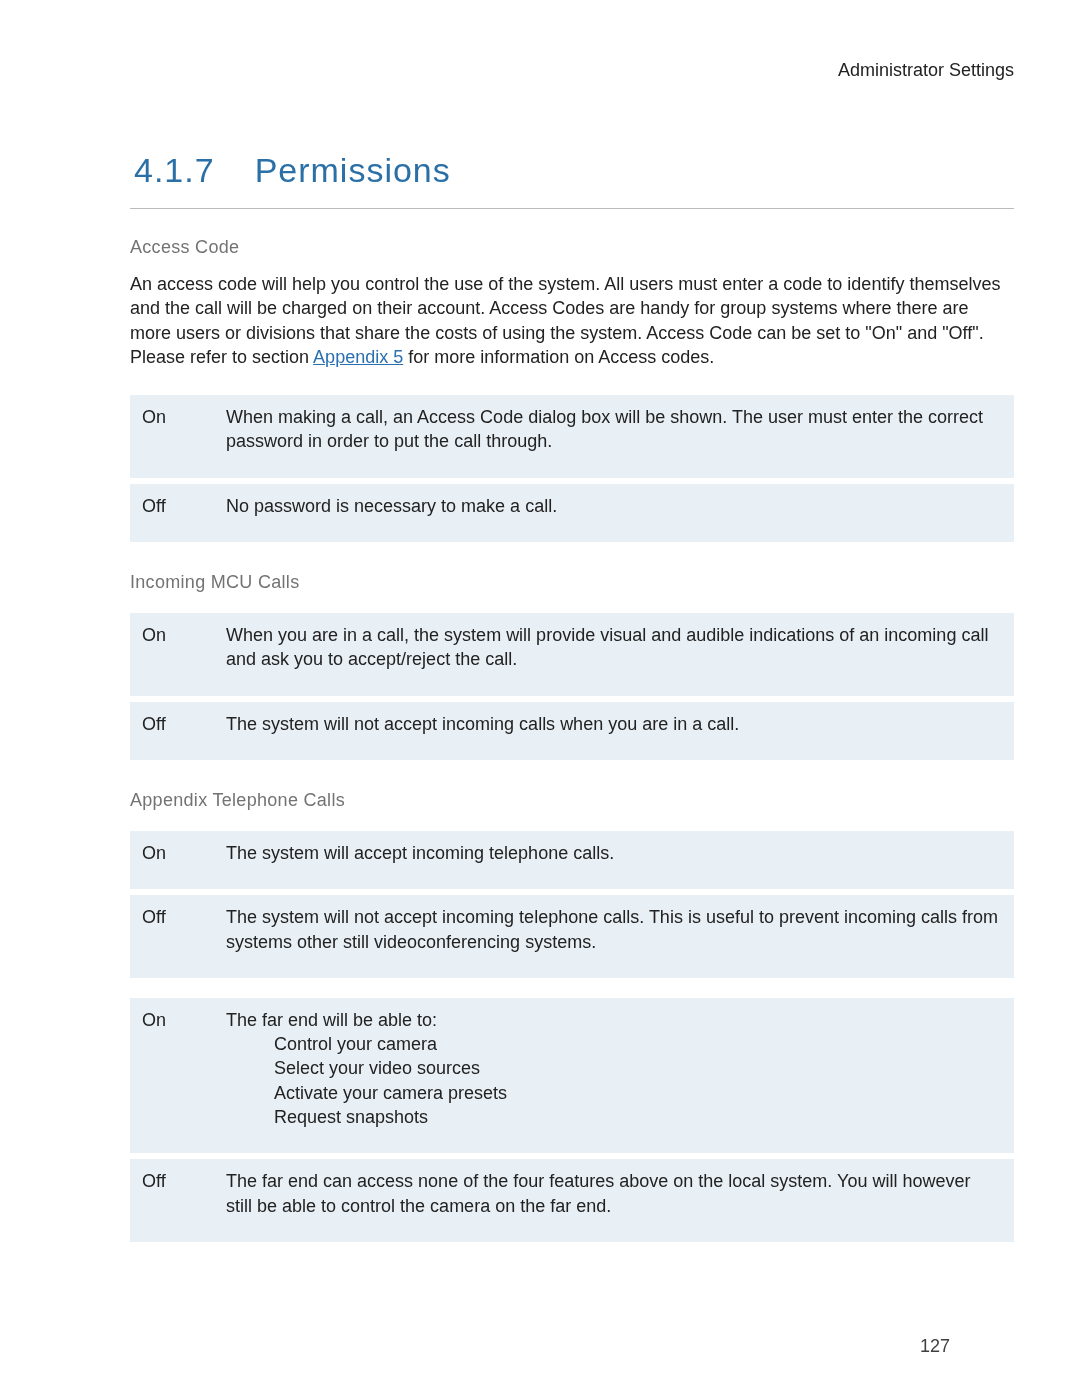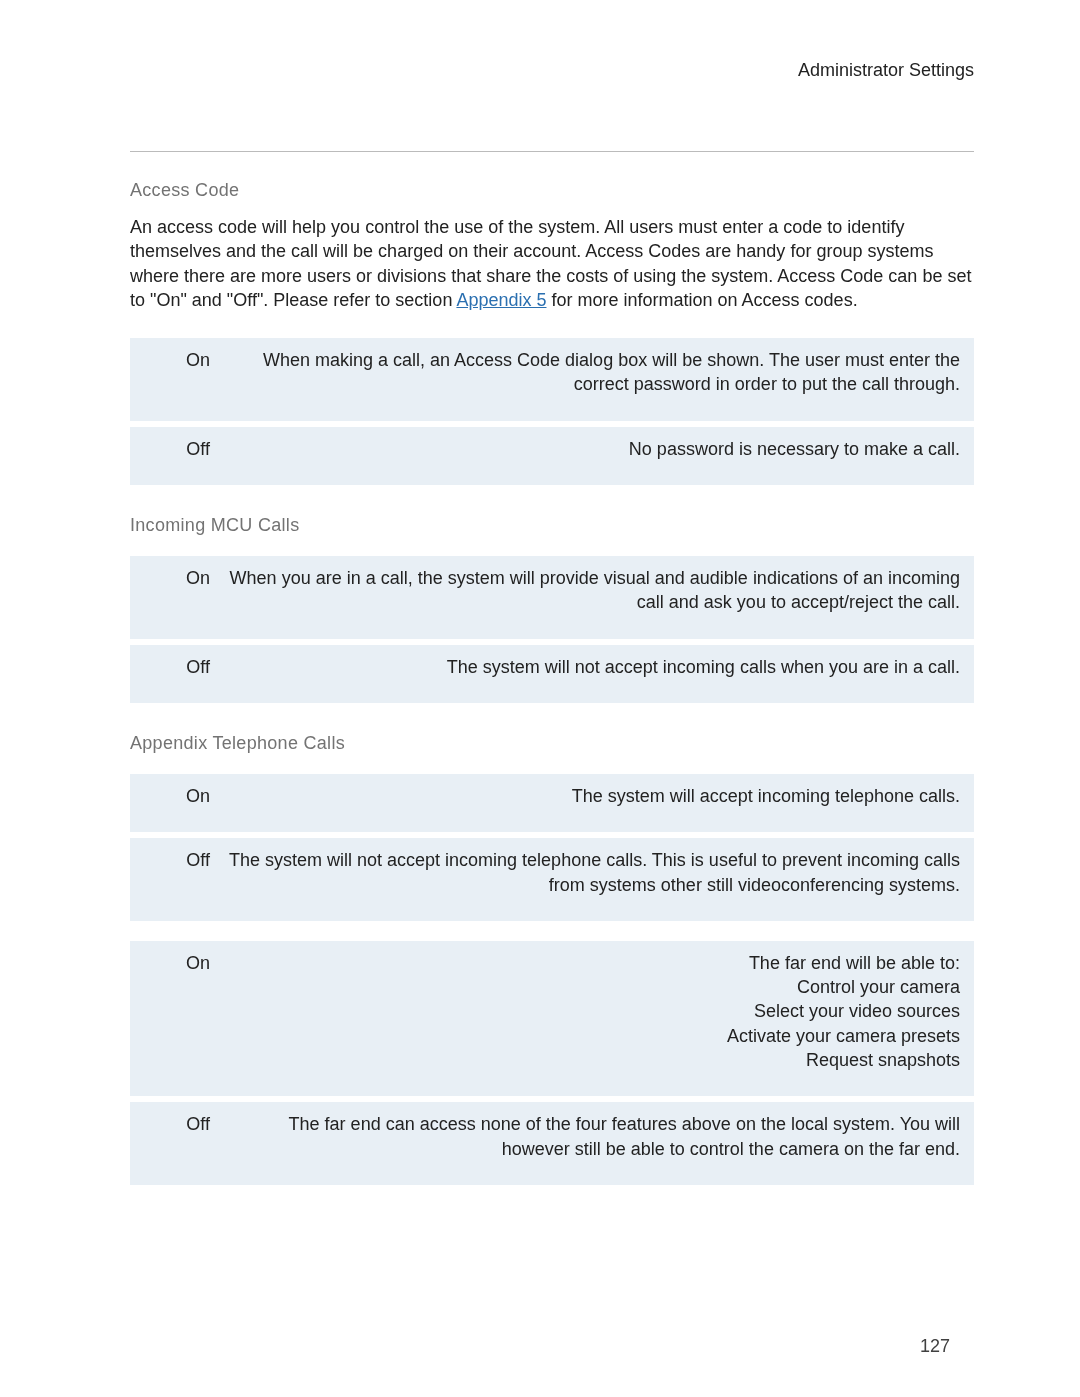--- a/index.html
+++ b/index.html
@@ -7,21 +7,21 @@
     padding: 0;
     background: #ffffff;
     font-family: Arial, Helvetica, sans-serif;
     color: #222;
   }
   .page {
     width: 1080px;
     height: 1397px;
     position: relative;
     box-sizing: border-box;
-    padding: 60px 106px 40px 130px;
+    padding: 60px 66px 40px 130px;
   }
   .header-right {
     text-align: right;
     font-size: 18px;
     color: #222;
     margin-bottom: 70px;
   }
   .section-title {
     color: #2a70a7;
     font-size: 34px;
@@ -53,21 +53,20 @@
     font-size: 18px;
     color: #737373;
     margin: 24px 0 14px 0;
     letter-spacing: 0.3px;
   }
   table.option-table {
     width: 100%;
     border-collapse: separate;
     border-spacing: 0 6px;
     margin-bottom: 8px;
-    text-align: right;
   }
   table.option-table td {
     background: #e8eff5;
     vertical-align: top;
     padding: 10px 14px 24px 12px;
     font-size: 18px;
     line-height: 1.35;
     color: #222;
   }
   table.option-table td.label {
@@ -85,20 +84,23 @@
     color: #404040;
   }
 </style>
 </head>
 <body>
 
 <div class="page">
 
   <div class="header-right">Administrator Settings</div>
 
+  <h1 class="section-title">
+    <span class="section-number">4.1.7</span><span>Permissions</span>
+  </h1>
   <hr class="rule">
 
 
   <div class="subheading">Access Code</div>
   <p class="body-text">
     <span>An access code will help you control the use of the system. All users must enter a code to identify themselves and the call will be charged on their account. Access Codes are handy for group systems where there are more users or divisions that share the costs of using the system. Access Code can be set to "On" and "Off". Please refer to section </span><a class="appendix-link">Appendix 5</a><span> for more information on Access codes.</span>
   </p>
 
   <table class="option-table">
     <tbody>

